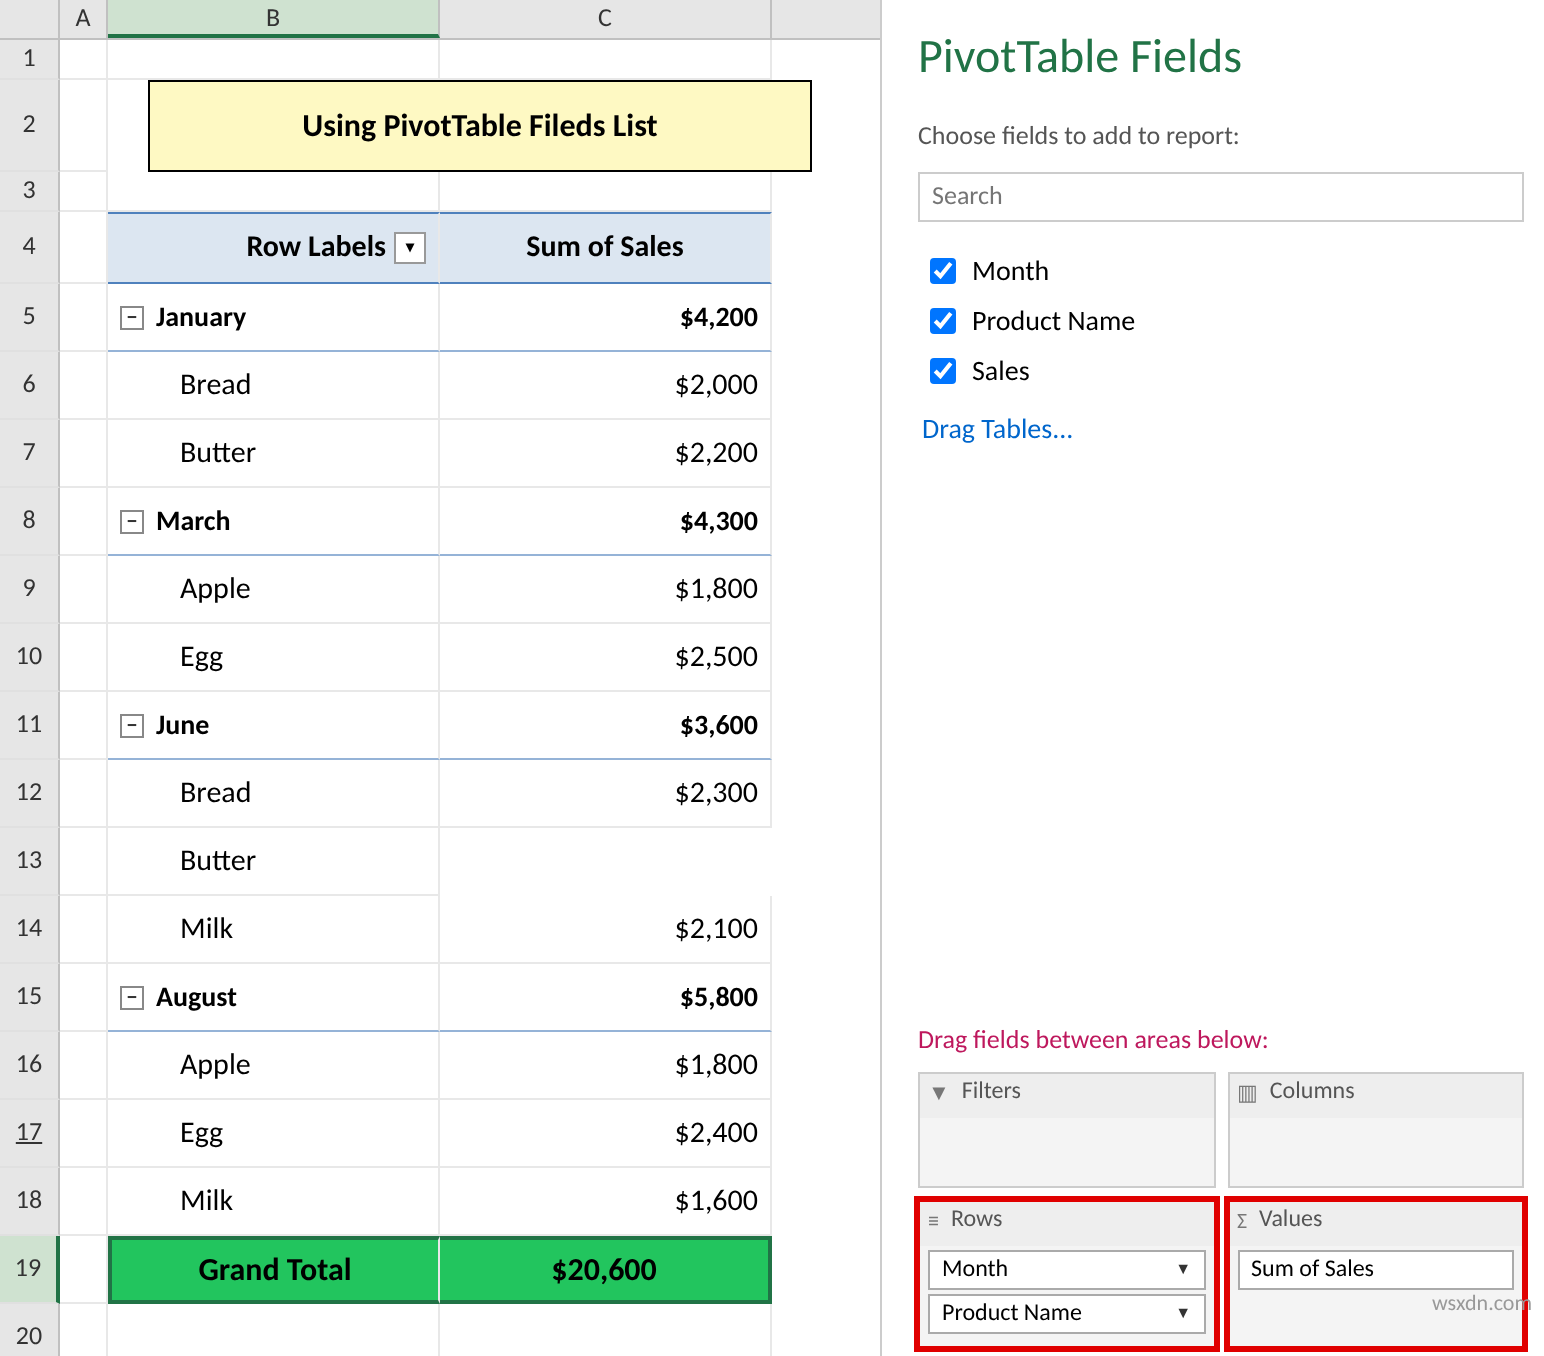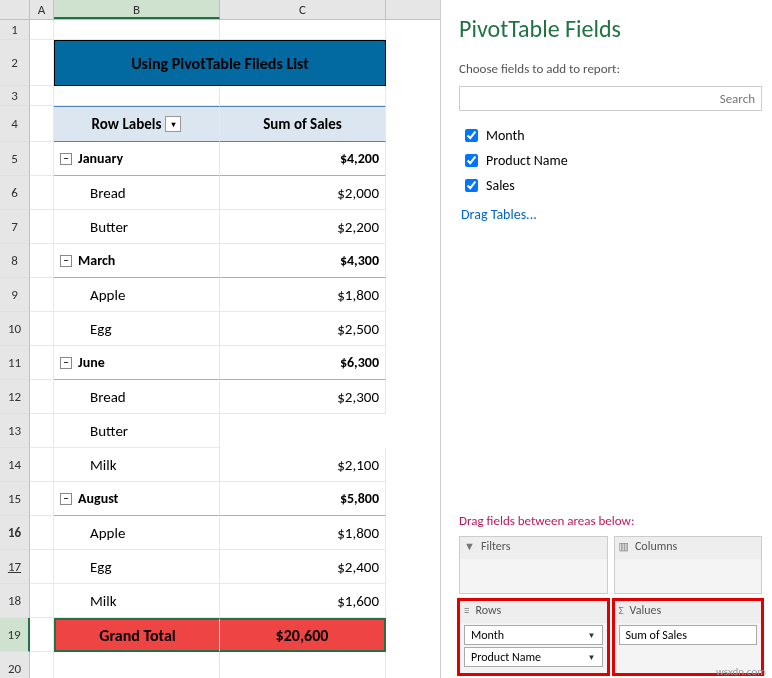--- a/index.html
+++ b/index.html
@@ -11,49 +11,49 @@
 .ch { text-align: center; border-right: 1px solid #c0c0c0; font-size: 13px; color: #333; line-height: 20px; }
 .chA { width: 24px; }
 .chB { width: 166px; background: #cfe2d0; border-bottom: 2px solid #217346; }
 .chC { width: 166px; }
 .row-headers { position: absolute; left: 0; top: 20px; width: 30px; }
 .rh { text-align: center; border-right: 1px solid #c0c0c0; border-bottom: 1px solid #e0e0e0; font-size: 13px; color: #333; background: #e6e6e6; }
 .grid { position: absolute; left: 30px; top: 20px; }
 .grid-row { display: flex; }
 .cellA { width: 24px; border-right: 1px solid #e8e8e8; border-bottom: 1px solid #e8e8e8; }
 .cellB, .cellC { width: 166px; border-right: 1px solid #e8e8e8; border-bottom: 1px solid #e8e8e8; padding: 0 6px; display: flex; align-items: center; }
-.title-cell { background: #0369a1; font-weight: bold; font-size: 16px; justify-content: center; border: 1px solid #000 !important; }
+.title-cell { background: #fef9c3; font-weight: bold; font-size: 16px; justify-content: center; border: 1px solid #000 !important; margin-left: 20px; }
 .hdr-cell { background: #dce6f1; font-weight: bold; font-size: 15px; border-top: 1px solid #4f81bd; border-bottom: 1px solid #4f81bd; }
-.hdr-cell.left { justify-content: center; }
+.hdr-cell.left { justify-content: flex-end; }
 .hdr-cell.right { justify-content: center; }
 .filter-btn { width: 16px; height: 16px; border: 1px solid #999; background: #fff; display: inline-flex; align-items: center; justify-content: center; margin-left: 4px; font-size: 8px; }
 .month-row .cellB { font-weight: bold; border-bottom: 1px solid #95b3d7; }
 .month-row .cellC { font-weight: bold; border-bottom: 1px solid #95b3d7; justify-content: flex-end; }
 .item-row .cellB { padding-left: 36px; font-size: 15px; }
 .item-row .cellC { justify-content: flex-end; font-size: 15px; }
 .collapse-btn { width: 12px; height: 12px; border: 1px solid #888; display: inline-flex; align-items: center; justify-content: center; font-size: 11px; margin-right: 6px; line-height: 1; color: #333; background: #fff; }
-.grand-row .cellB, .grand-row .cellC { background: #ef4444; font-weight: bold; font-size: 16px; border-top: 1px solid #4f81bd; border-bottom: 1px solid #4f81bd; justify-content: center; }
+.grand-row .cellB, .grand-row .cellC { background: #22c55e; font-weight: bold; font-size: 16px; border-top: 1px solid #4f81bd; border-bottom: 1px solid #4f81bd; justify-content: center; }
 .grand-row .cellB { border-left: 2px solid #217346; border-top: 2px solid #217346; border-bottom: 2px solid #217346; }
 .pane { flex: 1; border-left: 1px solid #ccc; padding: 14px 10px 4px 18px; background: #fff; display: flex; flex-direction: column; }
 .pane h2 { font-weight: 300; color: #217346; font-size: 24px; margin: 0 0 18px 0; }
 .choose-lbl { color: #555; font-size: 13px; margin-bottom: 10px; }
-.search-box { width: 100%; border: 1px solid #ccc; padding: 4px 6px; font-size: 13px; color: #888; margin-bottom: 12px; text-align: right; }
+.search-box { width: 100%; border: 1px solid #ccc; padding: 4px 6px; font-size: 13px; color: #888; margin-bottom: 12px; }
 .field-list { }
 .field-item { display: flex; align-items: center; padding: 3px 2px; font-size: 14px; }
 .field-item input { margin-right: 8px; }
 .more-tables { color: #0066cc; font-size: 14px; padding: 8px 2px; cursor: pointer; }
 .drag-lbl { color: #be185d; font-size: 13px; margin: 10px 0 8px 0; }
 .areas { display: grid; grid-template-columns: 1fr 1fr; gap: 6px; }
 .area { border: 1px solid #ccc; background: #f4f4f4; min-height: 58px; padding: 4px; }
 .area-hdr { font-size: 12px; color: #555; padding: 2px 4px 6px 4px; display: flex; align-items: center; gap: 6px; margin: -4px -4px 2px -4px; background: #eee; }
 .area-hdr .ic { font-size: 11px; color: #777; }
 .drop-item { background: #fff; border: 1px solid #aaa; font-size: 12px; padding: 2px 6px; margin: 2px 0; display: flex; justify-content: space-between; align-items: center; }
 .drop-item .dd { font-size: 8px; color: #333; }
 .red-box { outline: 3px solid #e00000; outline-offset: -1px; }
-.watermark { position: absolute; right: 6px; bottom: 0; font-size: 11px; color: #999; text-align: center; }
+.watermark { position: absolute; right: 6px; bottom: 20px; font-size: 11px; color: #999; text-align: center; }
 </style>
 </head>
 <body>
 
 <div class="main">
   <div class="sheet-area">
     <div class="col-headers">
       <div class="corner"></div>
       <div class="ch chA">A</div>
       <div class="ch chB">B</div>
@@ -68,21 +68,21 @@
         <div class="rh" style="height: 34px; line-height: 34px;">6</div>
         <div class="rh" style="height: 34px; line-height: 34px;">7</div>
         <div class="rh" style="height: 34px; line-height: 34px;">8</div>
         <div class="rh" style="height: 34px; line-height: 34px;">9</div>
         <div class="rh" style="height: 34px; line-height: 34px;">10</div>
         <div class="rh" style="height: 34px; line-height: 34px;">11</div>
         <div class="rh" style="height: 34px; line-height: 34px;">12</div>
         <div class="rh" style="height: 34px; line-height: 34px;">13</div>
         <div class="rh" style="height: 34px; line-height: 34px;">14</div>
         <div class="rh" style="height: 34px; line-height: 34px;">15</div>
-        <div class="rh" style="height: 34px; line-height: 34px; font-weight: bold;">16</div>
+        <div class="rh" style="height: 34px; line-height: 34px;">16</div>
         <div class="rh" style="height: 34px; line-height: 34px; text-decoration: underline;">17</div>
         <div class="rh" style="height: 34px; line-height: 34px;">18</div>
         <div class="rh" style="height: 34px; line-height: 34px; background: rgb(207, 226, 208); border-right: 2px solid rgb(33, 115, 70);">19</div>
         <div class="rh" style="height: 34px; line-height: 34px;">20</div>
       </div>
     <div class="grid" id="grid">
         <div class="grid-row " style="height: 20px;">
           <div class="cellA"></div>
           <div class="cellB"></div>
           <div class="cellC"></div>
@@ -139,21 +139,21 @@
           <div class="cellA"></div>
           <div class="cellB">Egg</div>
           <div class="cellC">$2,500</div>
         </div>
         <div class="grid-row month-row" style="height: 34px;">
           <div class="cellA"></div>
           <div class="cellB">
             <span class="collapse-btn">−</span>
             <span>June</span>
           </div>
-          <div class="cellC">$6,300</div>
+          <div class="cellC">$3,600</div>
         </div>
         <div class="grid-row item-row" style="height: 34px;">
           <div class="cellA"></div>
           <div class="cellB">Bread</div>
           <div class="cellC">$2,300</div>
         </div>
         <div class="grid-row item-row" style="height: 34px;">
           <div class="cellA"></div>
           <div class="cellB">Butter</div>
         </div>

